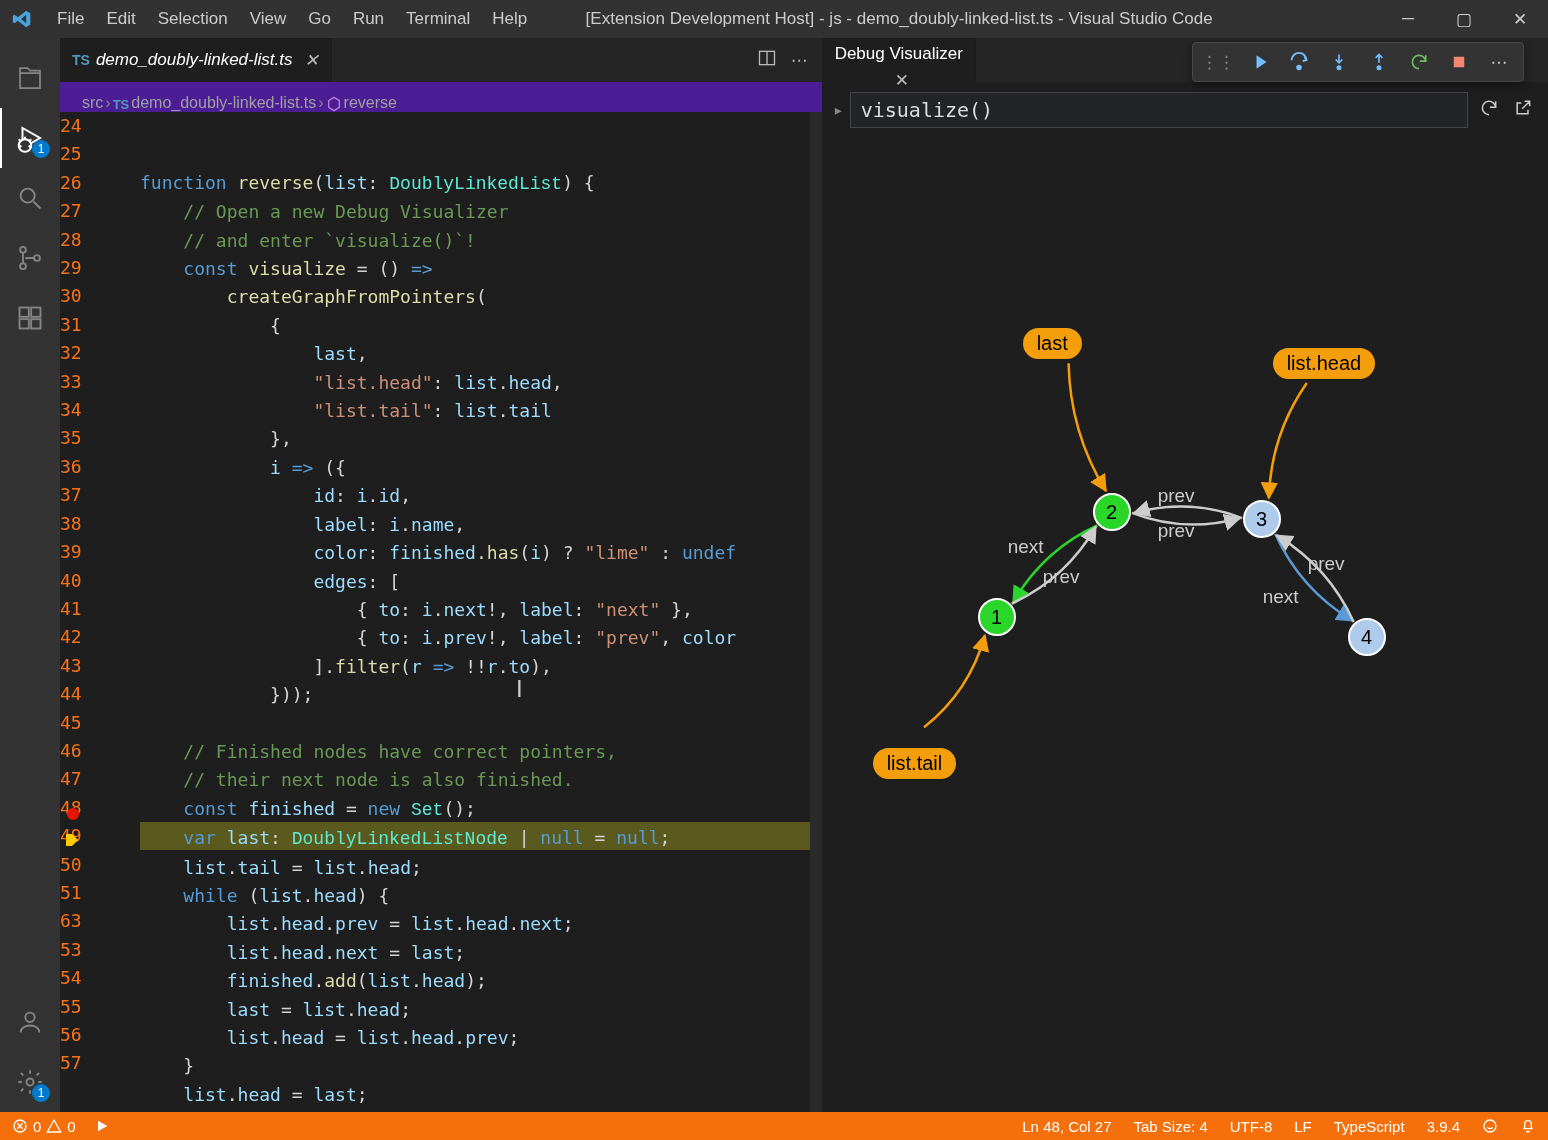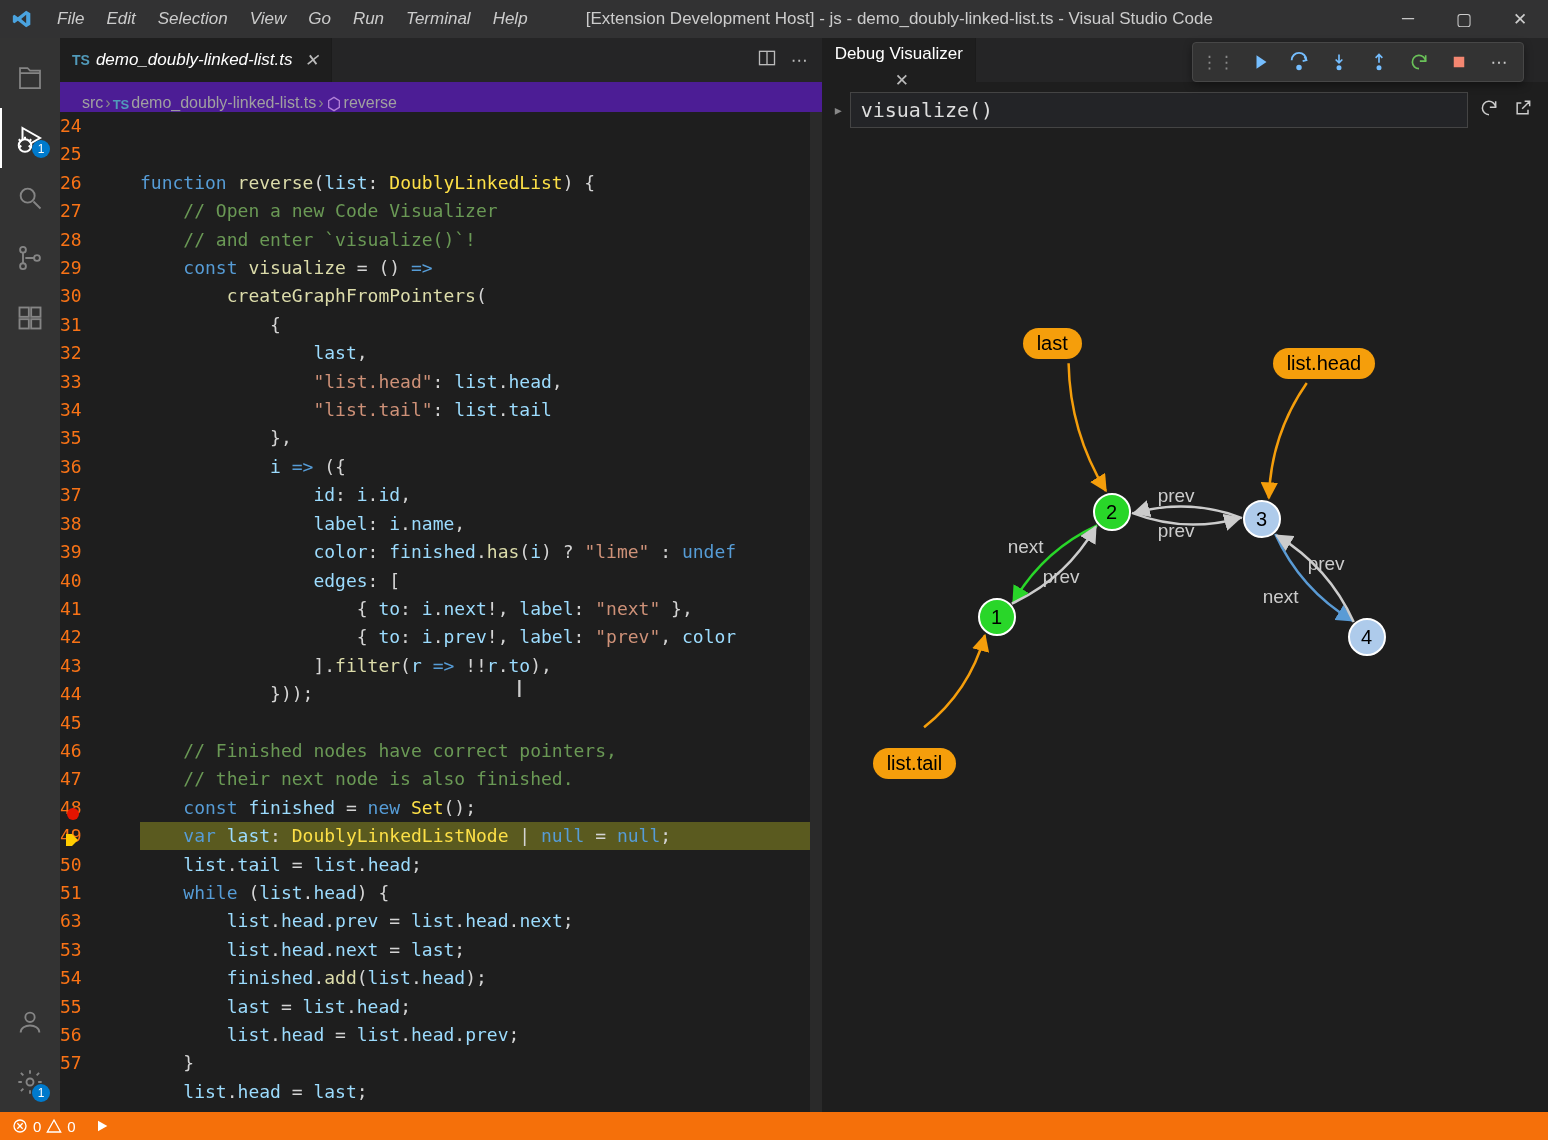--- a/index.html
+++ b/index.html
@@ -15,21 +15,21 @@
 
 .titlebar {
   height:38px; background:#323233;
   display:flex; align-items:center;
   padding-left:12px;
   -webkit-app-region:drag;
 }
 .titlebar .logo { width:20px; height:20px; margin-right:14px; }
 .titlebar .menuitem {
   padding:0 11px; height:100%; display:flex; align-items:center;
-  color:#cccccc; cursor:pointer;font-style:italic;
+  color:#cccccc; cursor:pointer;
 }
 .titlebar .title { flex:1; text-align:center; color:#cccccc; padding-right:120px;}
 .titlebar .winctl { display:flex; }
 .titlebar .winbtn {
   width:56px; height:38px;
   display:flex; align-items:center; justify-content:center;
   color:#cccccc; cursor:pointer;
 }
 
 .main { flex:1; display:flex; min-height:0;}
@@ -111,21 +111,21 @@
 .code {
   flex:1; font-family:Consolas,monospace; font-size:18px; line-height:28.4px;
   white-space:pre; color:#d4d4d4; overflow:hidden; position:relative;
 }
 .code .hl-line {
   position:absolute; left:0; right:0; height:28px;
   background:#5a5a1f;
   z-index:0;
 }
 .code pre { position:relative; z-index:1; }
-.tok-kw{color:#569cd6;} .tok-type{color:#fde047;} .tok-fn{color:#dcdcaa;}
+.tok-kw{color:#569cd6;} .tok-type{color:#5eead4;font-family:Liberation Mono, monospace;} .tok-fn{color:#dcdcaa;}
 .tok-str{color:#ce9178;} .tok-cmt{color:#6a9955;} .tok-var{color:#9cdcfe;} .tok-const{color:#569cd6;}
 
 .vis-input-row { padding:10px 12px; display:flex; align-items:center; gap:8px;}
 .vis-expand { color:#888; font-size:14px; }
 .vis-input {
   flex:1; height:36px; background:#232427; border:1px solid #444;
   font-family:Consolas,monospace; font-size:20px; color:#ddd;
   padding:0 10px;
 }
 .vis-icon { color:#ccc; cursor:pointer; width:26px; text-align:center;}
@@ -310,21 +310,21 @@
             <div>57</div>
             <div style="position: absolute; left: 6px; top: 688.6px;"><svg width="14" height="14">
                 <circle cx="7" cy="7" r="6" fill="#e51400"></circle>
               </svg></div>
             <div style="position: absolute; left: 4px; top: 716px;"><svg width="16" height="16">
                 <path d="M2 2h6l6 6-6 6H2V2z" fill="#ffcc00"></path>
               </svg></div>
           </div>
         <div class="code" id="code">
           <div class="hl-line" style="top: 710px;"></div><pre id="code-pre"><span class="tok-kw">function</span> <span class="tok-fn">reverse</span>(<span class="tok-var">list</span>: <span class="tok-type">DoublyLinkedList</span>) {
-    <span class="tok-cmt">// Open a new Code Visualizer</span>
+    <span class="tok-cmt">// Open a new Debug Visualizer</span>
     <span class="tok-cmt">// and enter `visualize()`!</span>
     <span class="tok-const">const</span> <span class="tok-fn">visualize</span> = () <span class="tok-kw">=&gt;</span>
         <span class="tok-fn">createGraphFromPointers</span>(
             {
                 <span class="tok-var">last</span>,
                 <span class="tok-str">"list.head"</span>: <span class="tok-var">list</span>.<span class="tok-var">head</span>,
                 <span class="tok-str">"list.tail"</span>: <span class="tok-var">list</span>.<span class="tok-var">tail</span>
             },
             <span class="tok-var">i</span> <span class="tok-kw">=&gt;</span> ({
                 <span class="tok-var">id</span>: <span class="tok-var">i</span>.<span class="tok-var">id</span>,
@@ -477,13 +477,32 @@
     <svg width="16" height="16" viewBox="0 0 24 24" fill="none" stroke="currentColor" stroke-width="2">
         <path d="M12 3l10 18H2z"></path>
       </svg>
     <span>0</span>
   </span>
   <span class="sb-item">
     <svg width="16" height="16" viewBox="0 0 24 24" fill="currentColor">
         <path d="M6 4l14 8-14 8z"></path>
       </svg>
   </span>
+  <div class="right">
+    <span class="sb-item">Ln 48, Col 27</span>
+    <span class="sb-item">Tab Size: 4</span>
+    <span class="sb-item">UTF-8</span>
+    <span class="sb-item">LF</span>
+    <span class="sb-item">TypeScript</span>
+    <span class="sb-item">3.9.4</span>
+    <span class="sb-item">
+      <svg width="16" height="16" viewBox="0 0 24 24" fill="none" stroke="currentColor" stroke-width="2">
+          <circle cx="12" cy="12" r="9"></circle>
+          <path d="M8 14s1.5 2 4 2 4-2 4-2M9 9h.01M15 9h.01"></path>
+        </svg>
+    </span>
+    <span class="sb-item">
+      <svg width="16" height="16" viewBox="0 0 24 24" fill="none" stroke="currentColor" stroke-width="2">
+          <path d="M18 16H6l1-2V9a5 5 0 0 1 10 0v5zM10 19a2 2 0 0 0 4 0"></path>
+        </svg>
+    </span>
+  </div>
 </div>
 
 </body></html>

